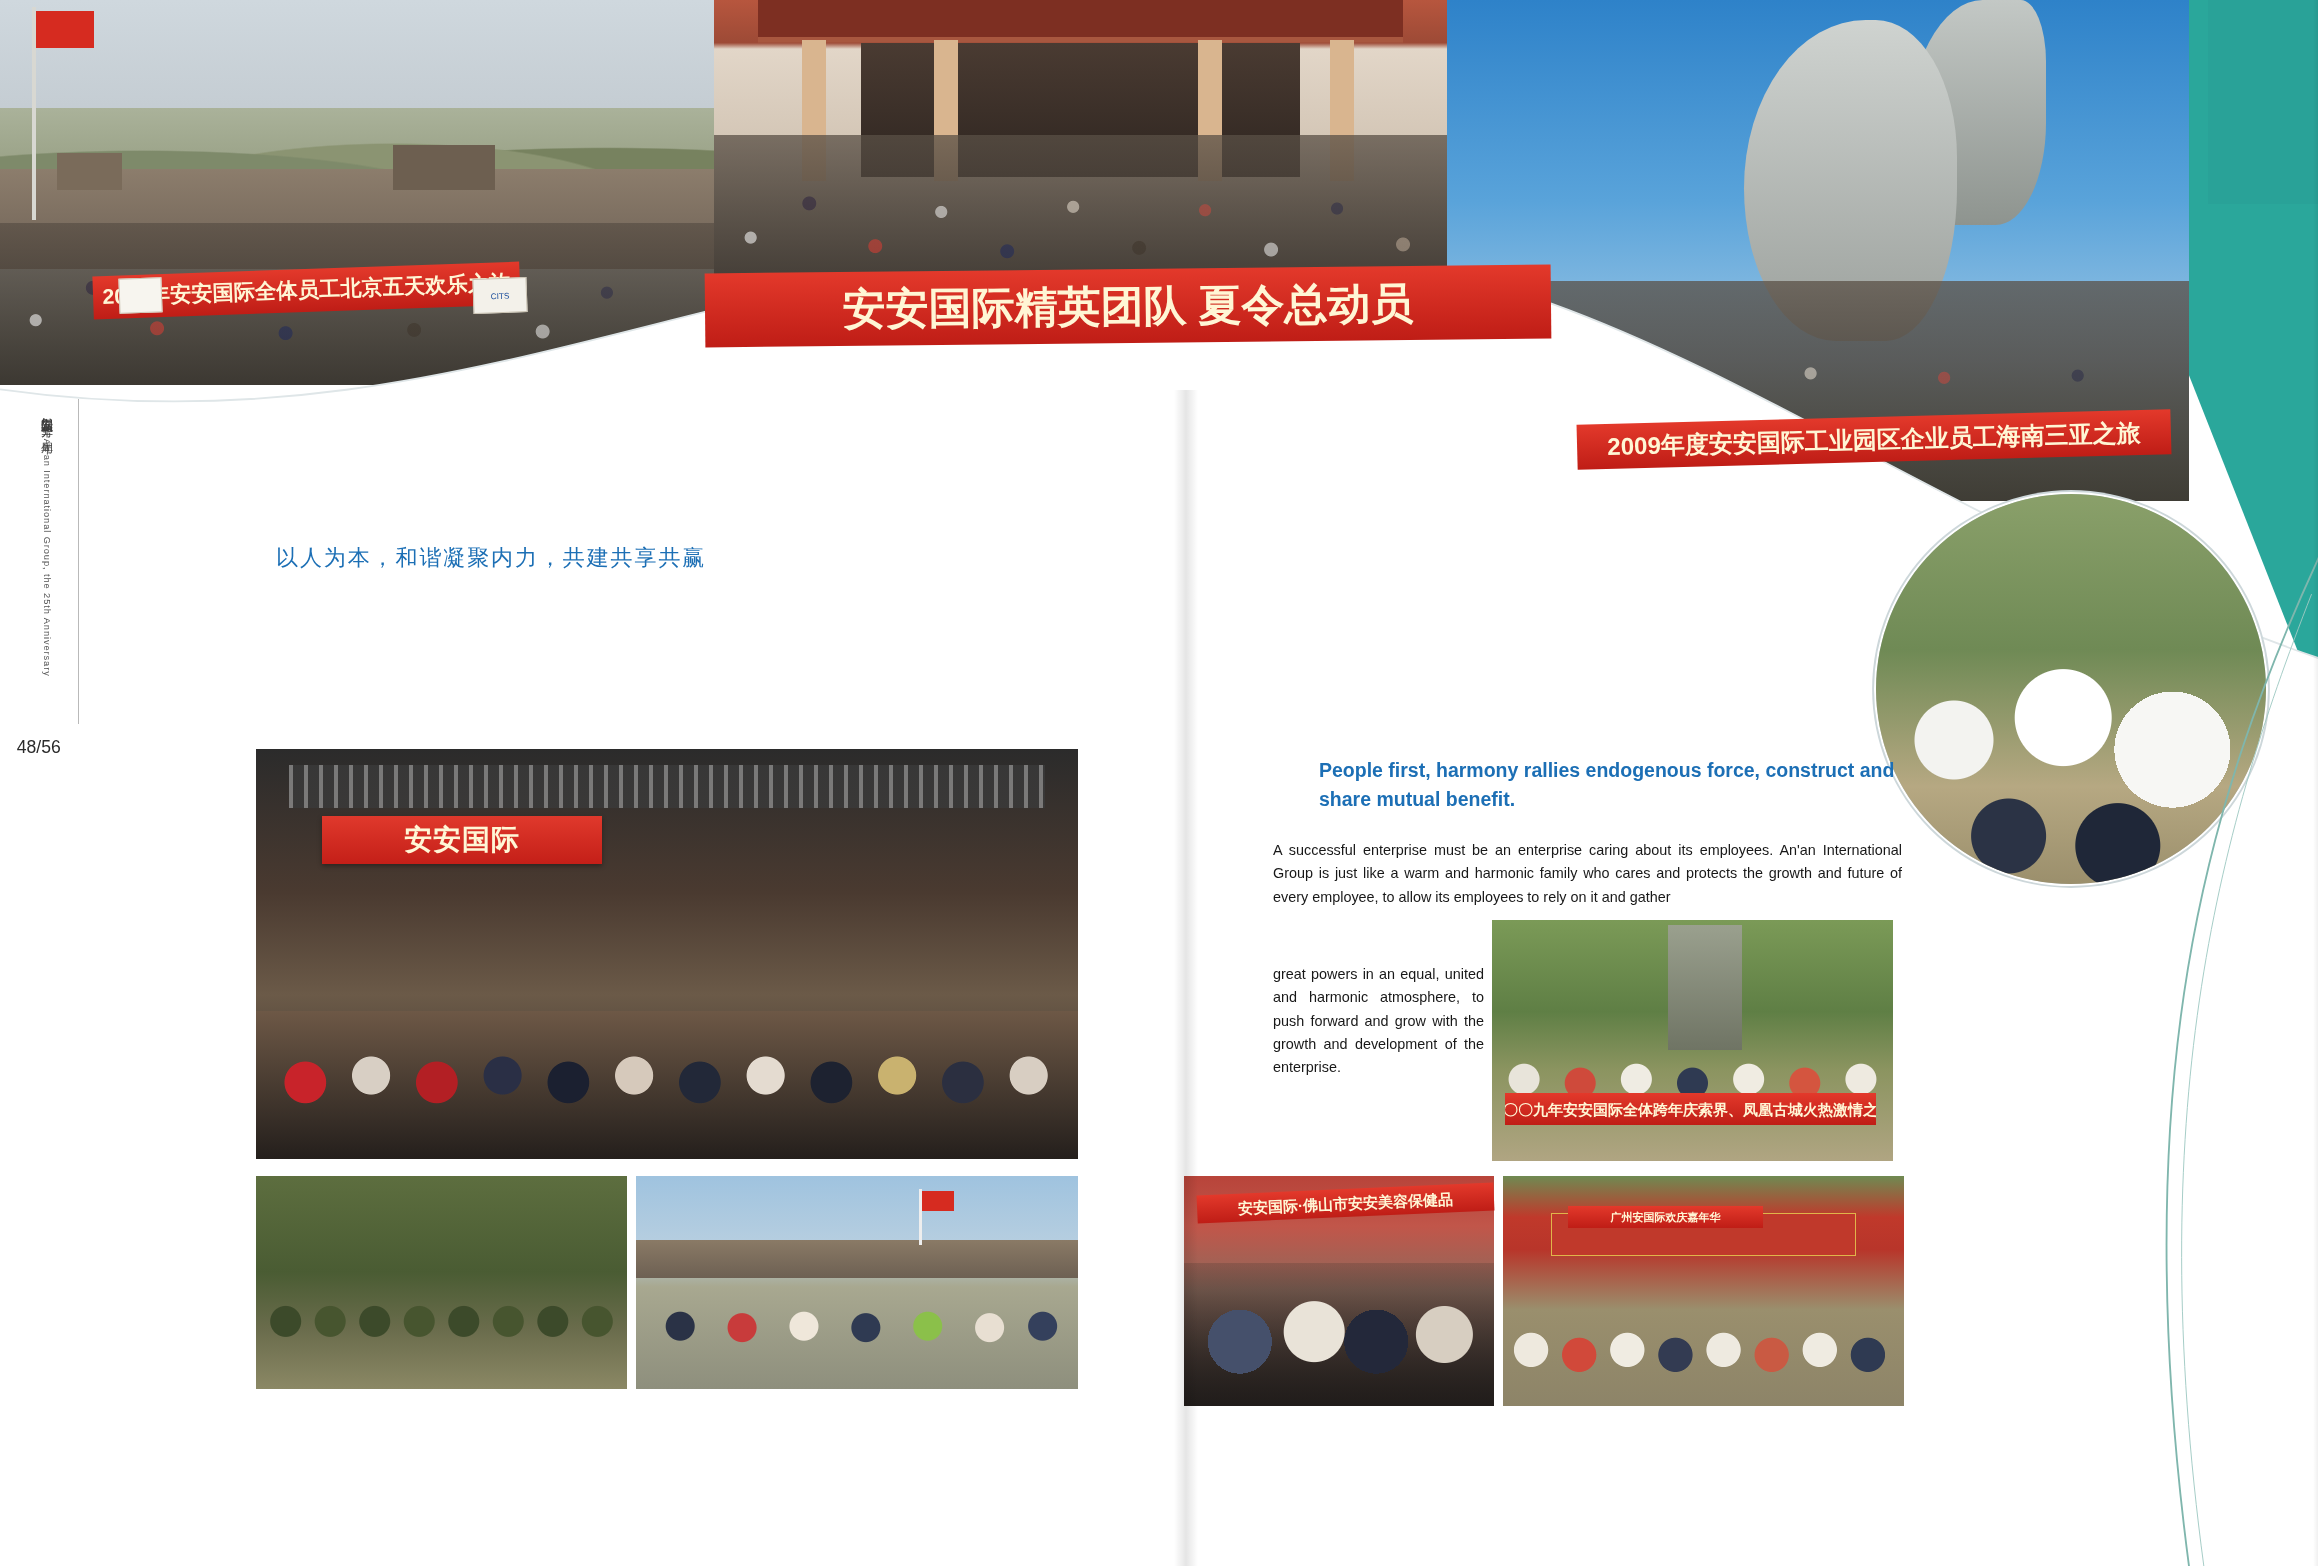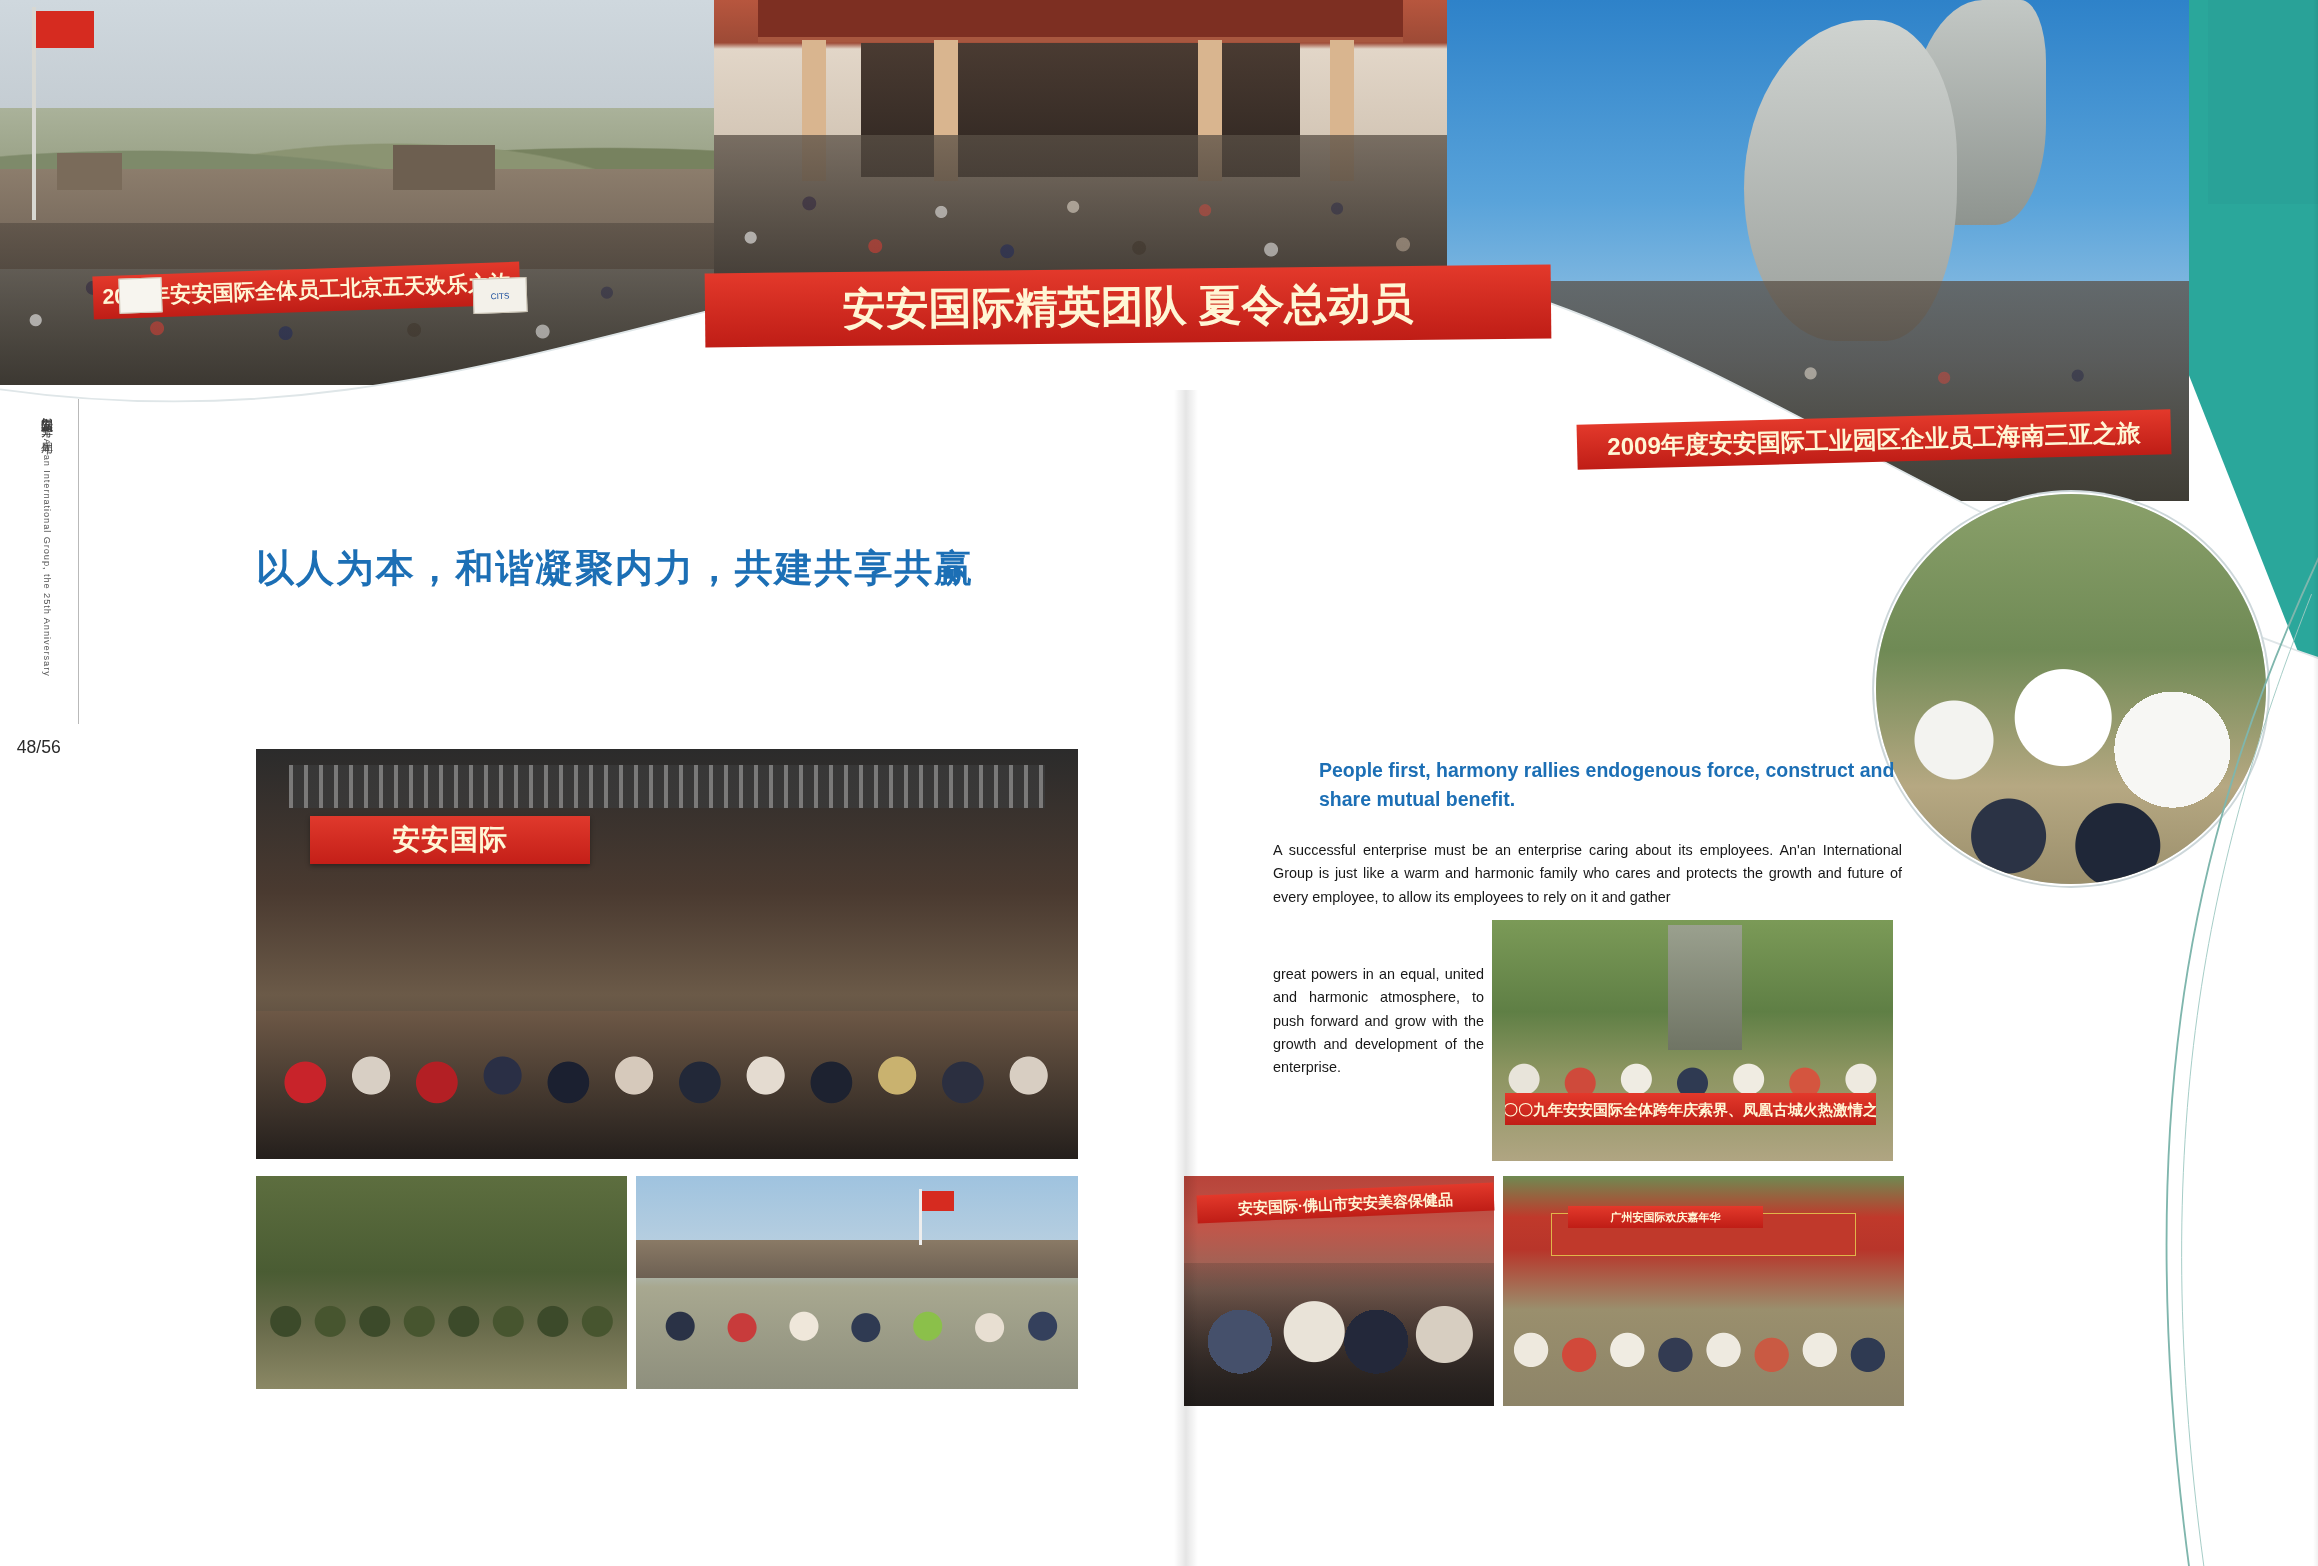--- a/index.html
+++ b/index.html
@@ -94,20 +94,21 @@
     background: linear-gradient(to bottom, #e0392c, #c41f18);
     color: #fff7d6;
     font-weight: bold;
     display: flex;
     align-items: center;
     justify-content: center;
     text-align: center;
     box-shadow: 0 1.9px 4.6px rgba(0,0,0,.35);
     letter-spacing: 0.9px;
     line-height: 1.05;
+    margin-left: 12px;
   }
 
   
   #photo-greatwall {
     left: 0; top: 0; width: 714px; height: 385px;
   }
   #photo-greatwall .gw-sky {
     position: absolute; inset: 0;
     background: linear-gradient(to bottom, #cfd8de 0%, #c4ccd2 30%, #b9c0c2 55%, #9aa08f 100%);
   }
@@ -227,23 +228,23 @@
     position: absolute;
     left: 16.7px;
     top: 737px;
     font-size: 17.6px;
     color: #2a2a2a;
   }
 
   
   .cn-heading {
     position: absolute;
-    left: 256px; top: 543px;
-    font-size: 38px;
-    font-weight: bold;
+    left: 276px; top: 543px;
+    font-size: 22px;
+    font-weight: normal;
     color: #1c6fb5;
     letter-spacing: 1.9px;
     white-space: nowrap;
   }
   .cn-body {
     position: absolute;
     left: 256px; top: 608px;
     width: 714px;
     font-size: 17px;
     line-height: 2.0;

